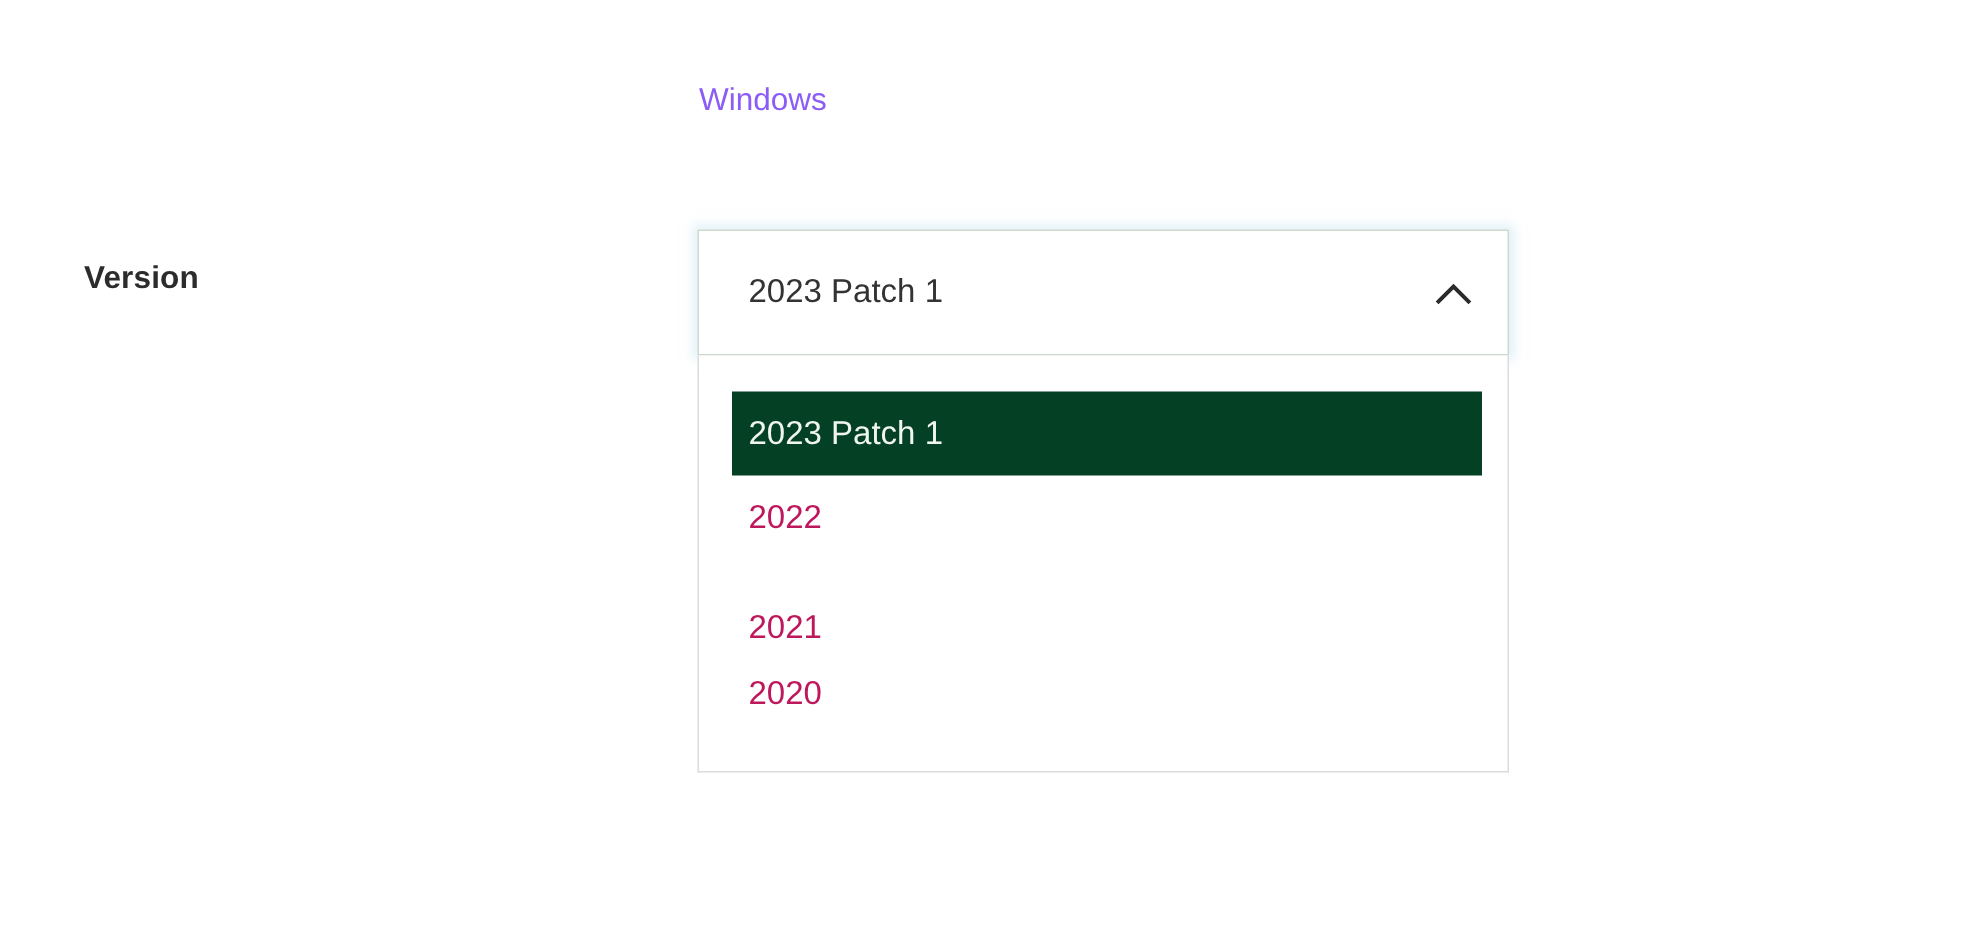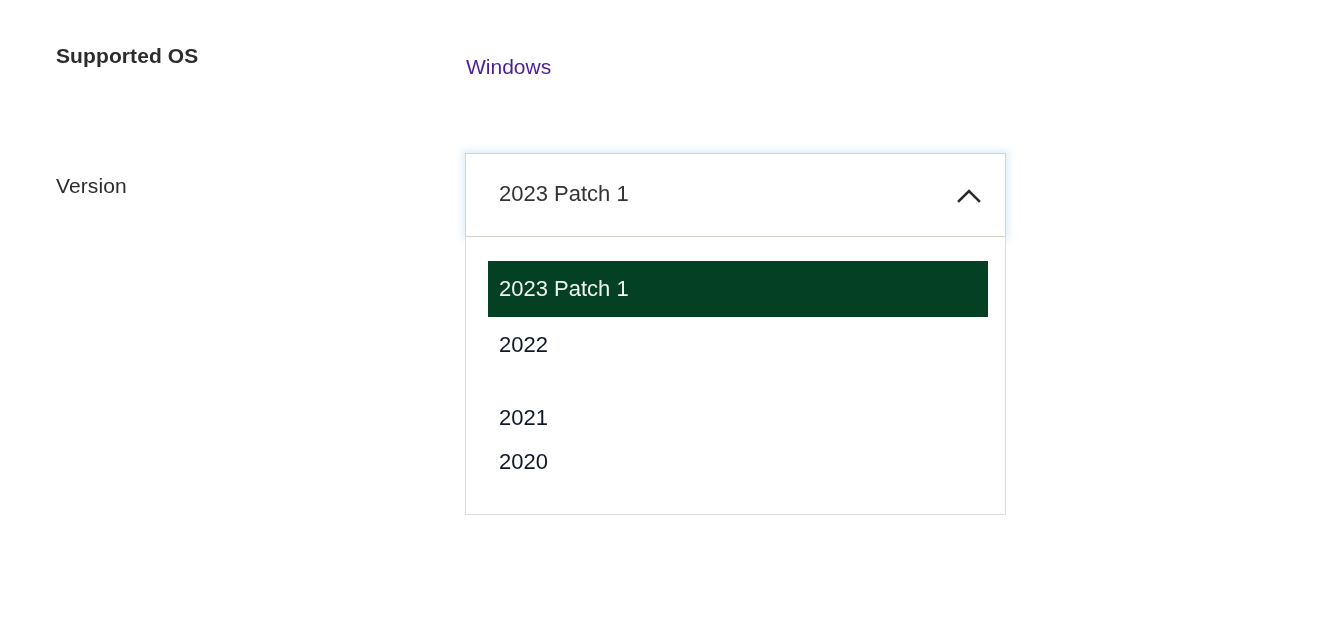--- a/index.html
+++ b/index.html
@@ -34,32 +34,32 @@
     color: #2c2c2c;
     letter-spacing: 0.1px;
     white-space: nowrap;
   }
   .row-os-value {
     position: absolute;
     left: 466px;
     top: 55px;
     font-size: 21px;
     font-weight: normal;
-    color: #4c1d95;
+    color: #8b5cf6;
     white-space: nowrap;
     text-align: right;
   }
 
   
   .row-version-label {
     position: absolute;
     left: 56px;
     top: 174px;
     font-size: 21px;
-    font-weight: normal;
+    font-weight: bold;
     color: #2c2c2c;
     letter-spacing: 0.1px;
     white-space: nowrap;
   }
 
   
   .combobox {
     position: absolute;
     left: 465px;
     top: 153px;
@@ -110,41 +110,40 @@
     padding: 0;
     list-style: none;
   }
   .option {
     position: absolute;
     left: 22px;
     width: 500px;
     height: 56px;
     line-height: 56px;
     font-size: 22px;
-    color: #0f172a;
+    color: #be185d;
     padding-left: 11px;
     box-sizing: border-box;
     white-space: nowrap;
     cursor: pointer;
   }
   .option.selected {
     background: #044023;
     color: #f0f5ef;
   }
   .option-0 { top: 24px; }
   .option-1 { top: 80px; }
   .option-2 { top: 153px; }
   .option-3 { top: 197px; }
 </style>
 </head>
 <body>
 
 <div class="form-area">
 
-  <div class="row-os-label">Supported OS</div>
   <div class="row-os-value">Windows</div>
 
   <div class="row-version-label">Version</div>
 
   <div class="combobox">
     <span class="combobox-value">2023 Patch 1</span>
     <span class="combobox-chevron">
       <svg width="32" height="28" viewBox="0 0 32 28" aria-hidden="true">
         <path d="M6 19 L16 9 L26 19" fill="none" stroke="#2b2b2b" stroke-width="2.6" stroke-linecap="square" stroke-linejoin="miter"></path>
       </svg>

